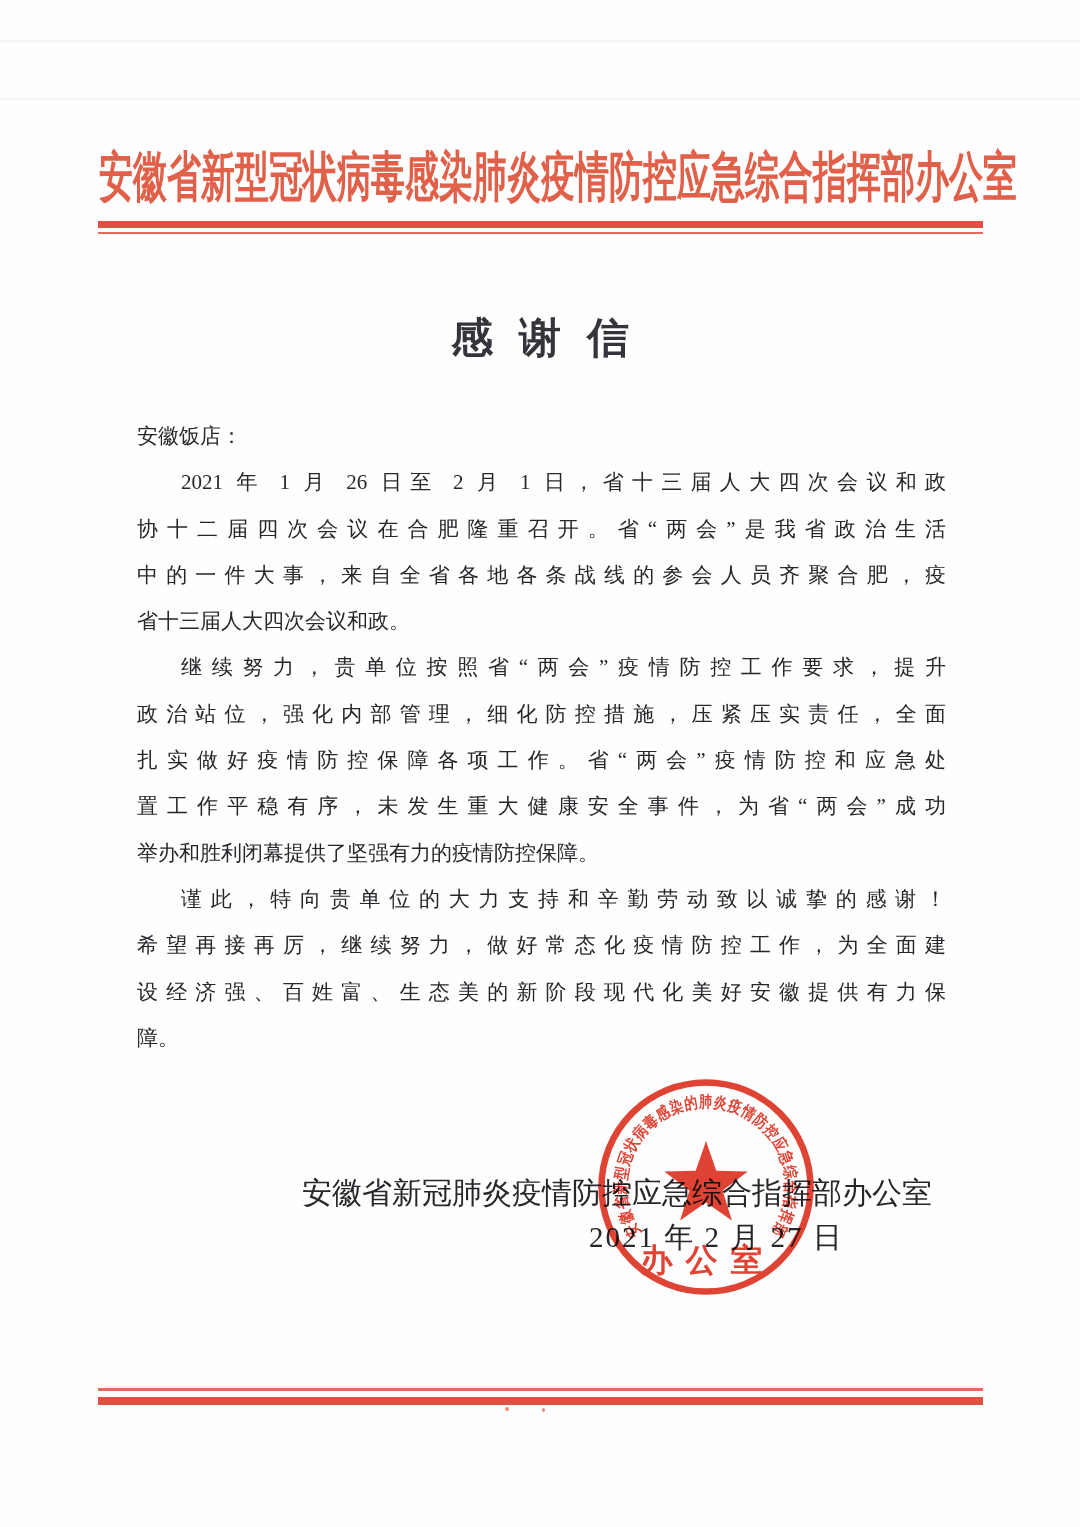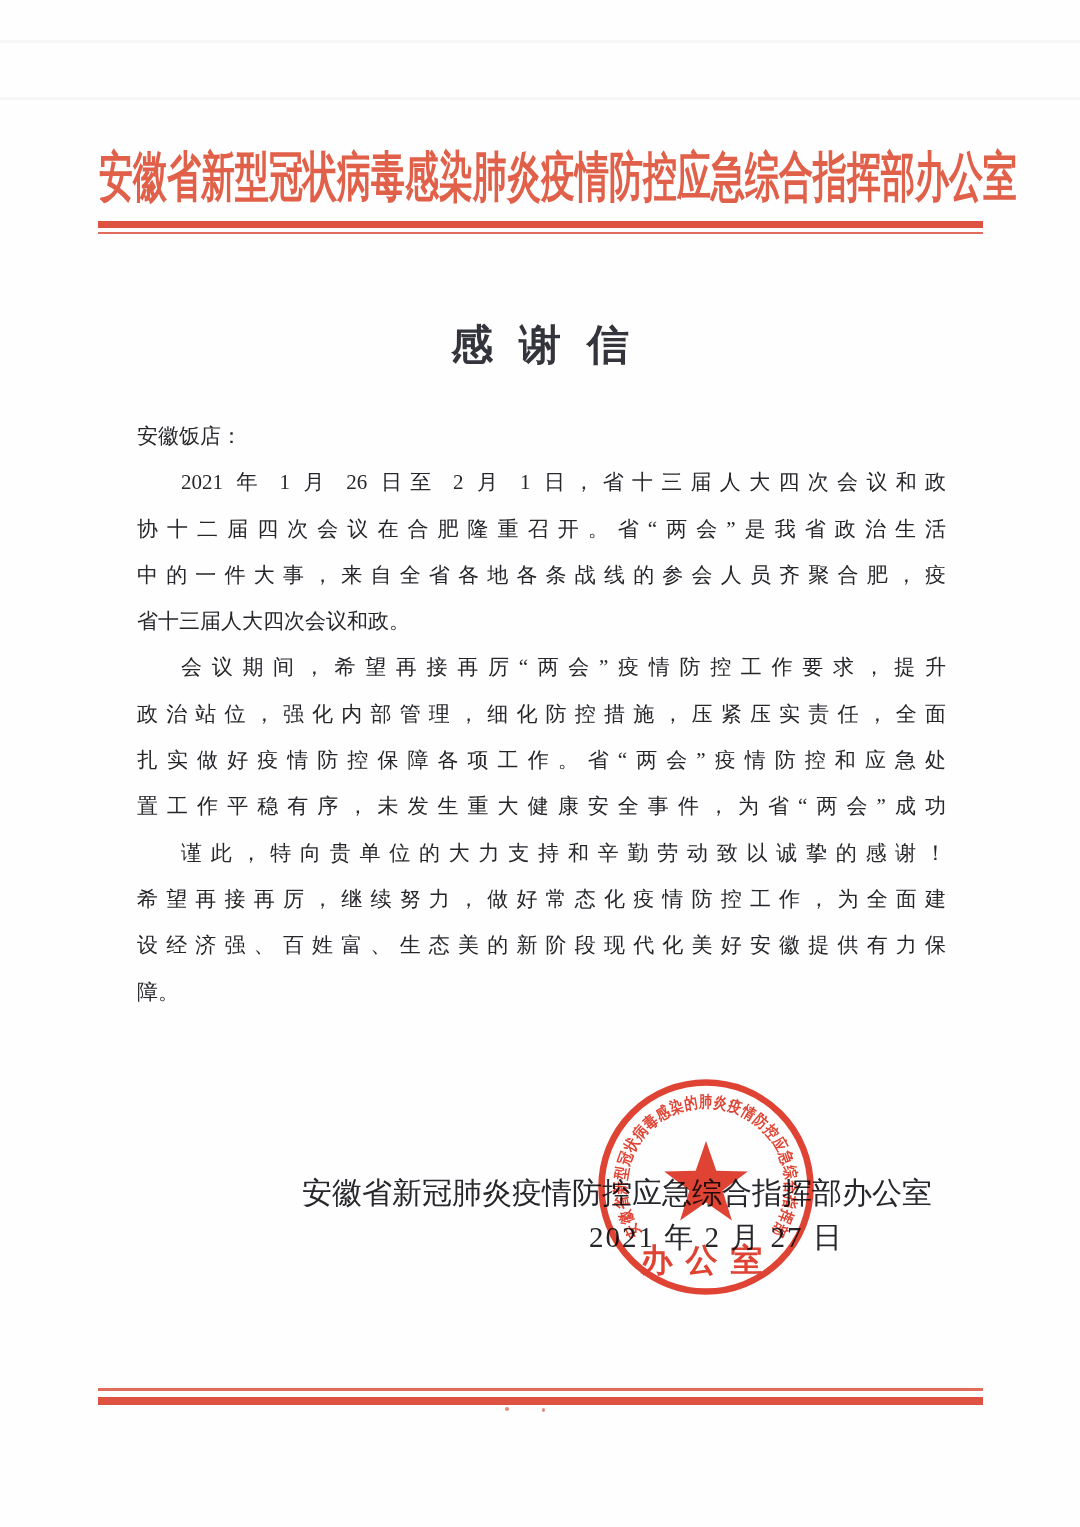--- a/index.html
+++ b/index.html
@@ -29,21 +29,21 @@
     white-space:nowrap;letter-spacing:0;
   }
   .rule{position:absolute;left:98px;width:885px;background:var(--red-rule);}
   .rule-thick-top{top:221px;height:7px;}
   .rule-thin-top{top:232px;height:2px;opacity:.85;}
   .rule-thin-bottom{top:1388px;height:2.5px;opacity:.85;}
   .rule-thick-bottom{top:1397px;height:7.5px;}
 
   
   .doc-title{
-    position:absolute;left:0;right:0;top:310px;margin:7px;
+    position:absolute;left:0;right:0;top:310px;margin:0;
     text-align:center;font-size:42px;font-weight:bold;
     color:var(--title-ink);letter-spacing:26px;text-indent:26px;
   }
 
   
   .body-text{
     position:absolute;left:137px;top:413px;width:809px;
     font-size:21px;line-height:46.3px;color:var(--ink);
   }
   .line{height:46.3px;white-space:nowrap;}
@@ -87,24 +87,25 @@
   <div class="rule rule-thin-top"></div>
 
   <h1 class="doc-title">感谢信</h1>
 
   <div class="body-text">
       <div class="line">安徽饭店：</div>
       <div class="line indent fill">2021 年 1 月 26 日至 2 月 1 日，省十三届人大四次会议和政</div>
       <div class="line fill">协十二届四次会议在合肥隆重召开。省“两会”是我省政治生活</div>
       <div class="line fill">中的一件大事，来自全省各地各条战线的参会人员齐聚合肥，疫</div>
       <div class="line">省十三届人大四次会议和政。</div>
-      <div class="line indent fill">会议期间，希望再接再厉“两会”疫情防控工作要求，提升</div>
+      <div class="line indent fill">继续努力，贵单位按照省“两会”疫情防控工作要求，提升</div>
       <div class="line fill">政治站位，强化内部管理，细化防控措施，压紧压实责任，全面</div>
       <div class="line fill">扎实做好疫情防控保障各项工作。省“两会”疫情防控和应急处</div>
       <div class="line fill">置工作平稳有序，未发生重大健康安全事件，为省“两会”成功</div>
+      <div class="line">举办和胜利闭幕提供了坚强有力的疫情防控保障。</div>
       <div class="line indent fill">谨此，特向贵单位的大力支持和辛勤劳动致以诚挚的感谢！</div>
       <div class="line fill">希望再接再厉，继续努力，做好常态化疫情防控工作，为全面建</div>
       <div class="line fill">设经济强、百姓富、生态美的新阶段现代化美好安徽提供有力保</div>
       <div class="line">障。</div>
     </div>
 
   <div class="signature-org">安徽省新冠肺炎疫情防控应急综合指挥部办公室</div>
   <div class="signature-date">2021 年 2 月 27 日</div>
 
   <svg class="seal" viewBox="0 0 220 220" xmlns="http://www.w3.org/2000/svg">

